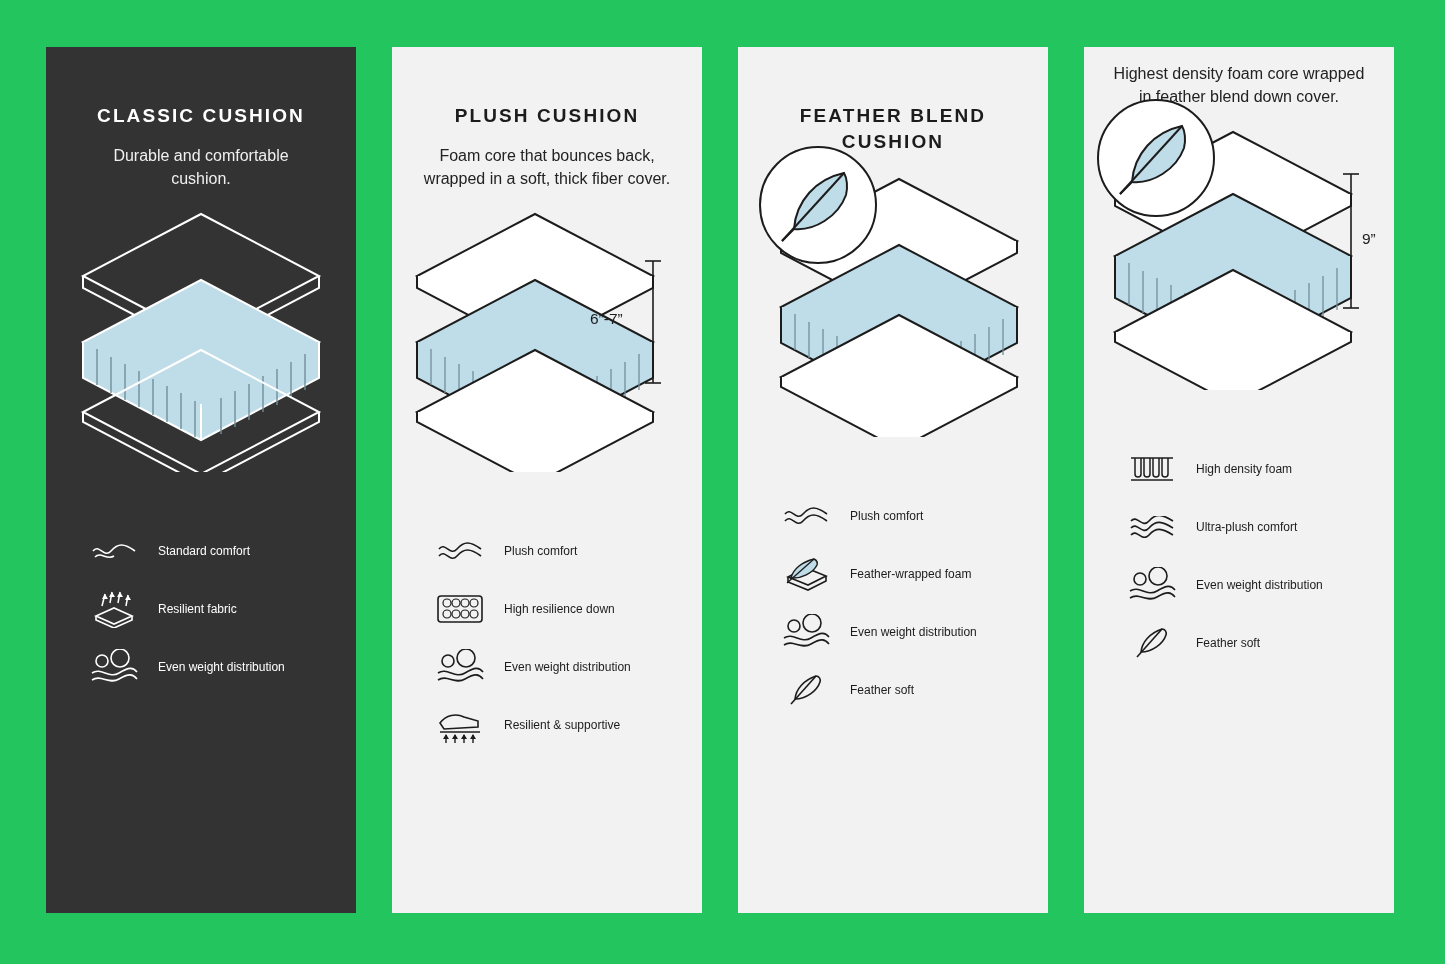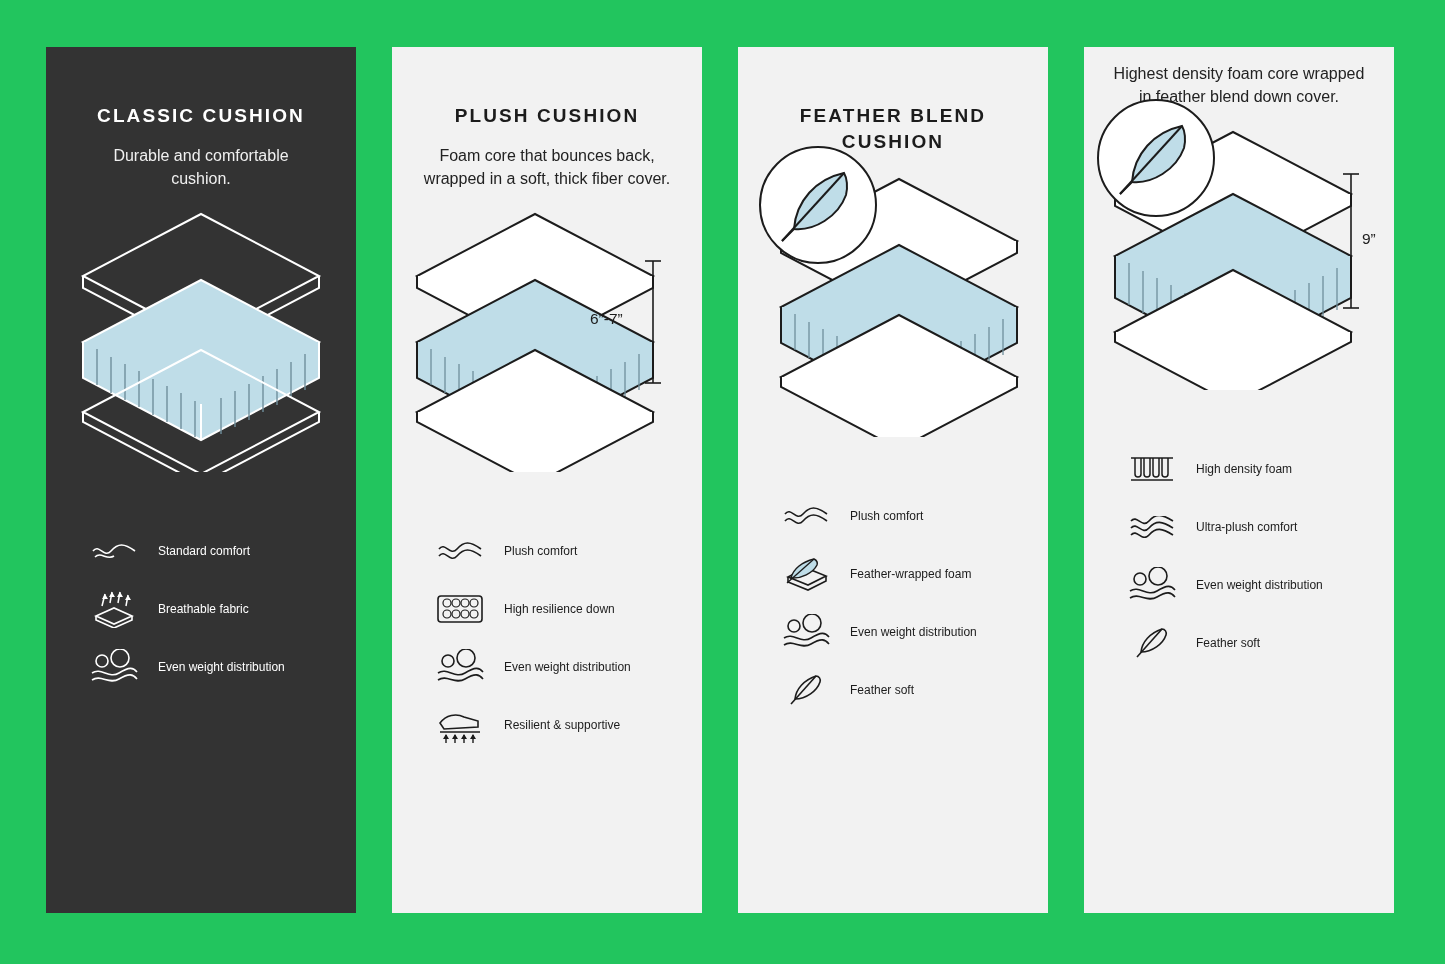--- a/index.html
+++ b/index.html
@@ -187,21 +187,21 @@
                   <line x1="36" y1="16" x2="38" y2="5"></line>
               </g>
               <g fill="#ffffff">
                   <polygon points="15,4 12,9 18,9"></polygon>
                   <polygon points="22,2 19,7 25,7"></polygon>
                   <polygon points="30,2 27,7 33,7"></polygon>
                   <polygon points="38,5 35,10 41,10"></polygon>
                 </g>
             </svg>
           </span>
-          <span class="flabel">Breathable fabric</span>
+          <span class="flabel">Resilient fabric</span>
         </li>
         <li class="feature">
           <span class="ficon">
             <svg width="50" height="36" viewBox="0 0 50 36">
               <circle cx="13" cy="12" r="6" fill="none" stroke="#ffffff" stroke-width="1.6"></circle>
               <circle cx="31" cy="9" r="9" fill="none" stroke="#ffffff" stroke-width="1.6"></circle>
               <path d="M3 24 C12 18,20 30,30 24 S44 18,48 23" fill="none" stroke="#ffffff" stroke-width="1.6"></path>
               <path d="M3 31 C12 25,20 36,30 30 S44 25,48 30" fill="none" stroke="#ffffff" stroke-width="1.6"></path>
             </svg>
           </span>

